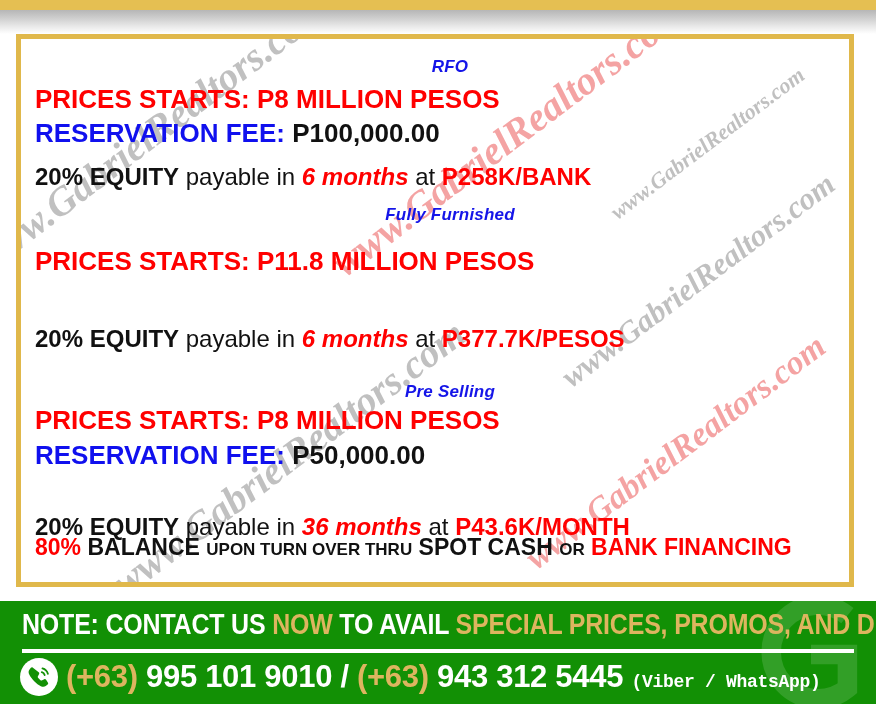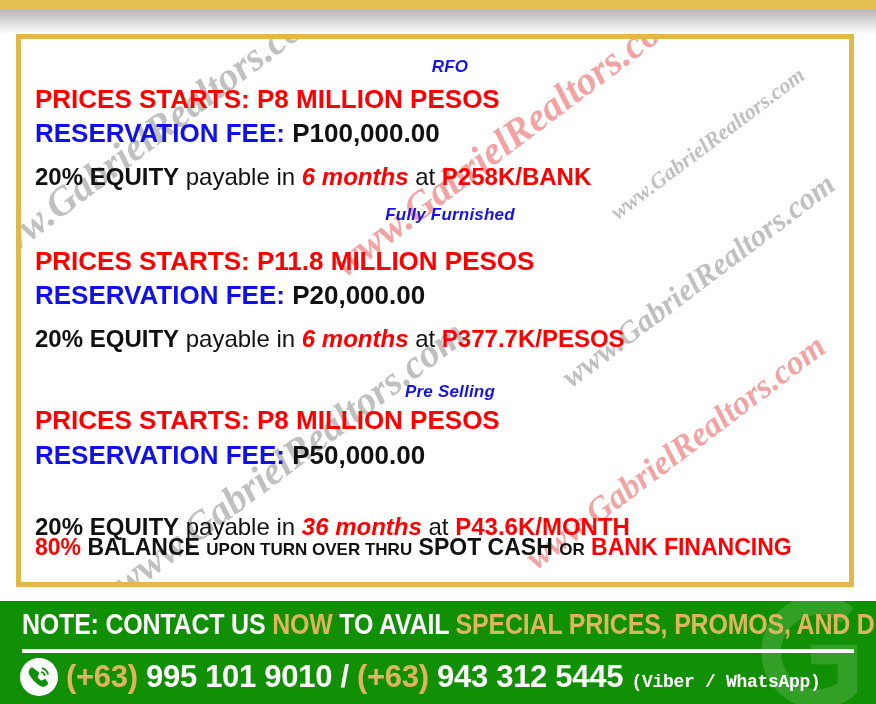--- a/index.html
+++ b/index.html
@@ -150,24 +150,20 @@
       <span>20% EQUITY</span><span class="norm"> payable in </span><span class="months">6 months</span><span class="norm"> at </span><span class="amt">P258K/BANK</span>
     </div>
 
     <div class="sect-label" style="top:166px;">Fully Furnished</div>
 
     <div class="line big" style="top:207px;">
       <span class="red">PRICES STARTS:</span>
       <span class="red">P11.8 MILLION PESOS</span>
     </div>
 
-    <div class="line big" style="top:241px;">
-      <span class="blue">RESERVATION FEE:</span>
-      <span class="black">P20,000.00</span>
-    </div>
 
     <div class="line eq" style="top:286px;">
       <span>20% EQUITY</span><span class="norm"> payable in </span><span class="months">6 months</span><span class="norm"> at </span><span class="amt">P377.7K/PESOS</span>
     </div>
 
     <div class="sect-label" style="top:343px;">Pre Selling</div>
 
     <div class="line big" style="top:366px;">
       <span class="red">PRICES STARTS:</span>
       <span class="red">P8 MILLION PESOS</span>

